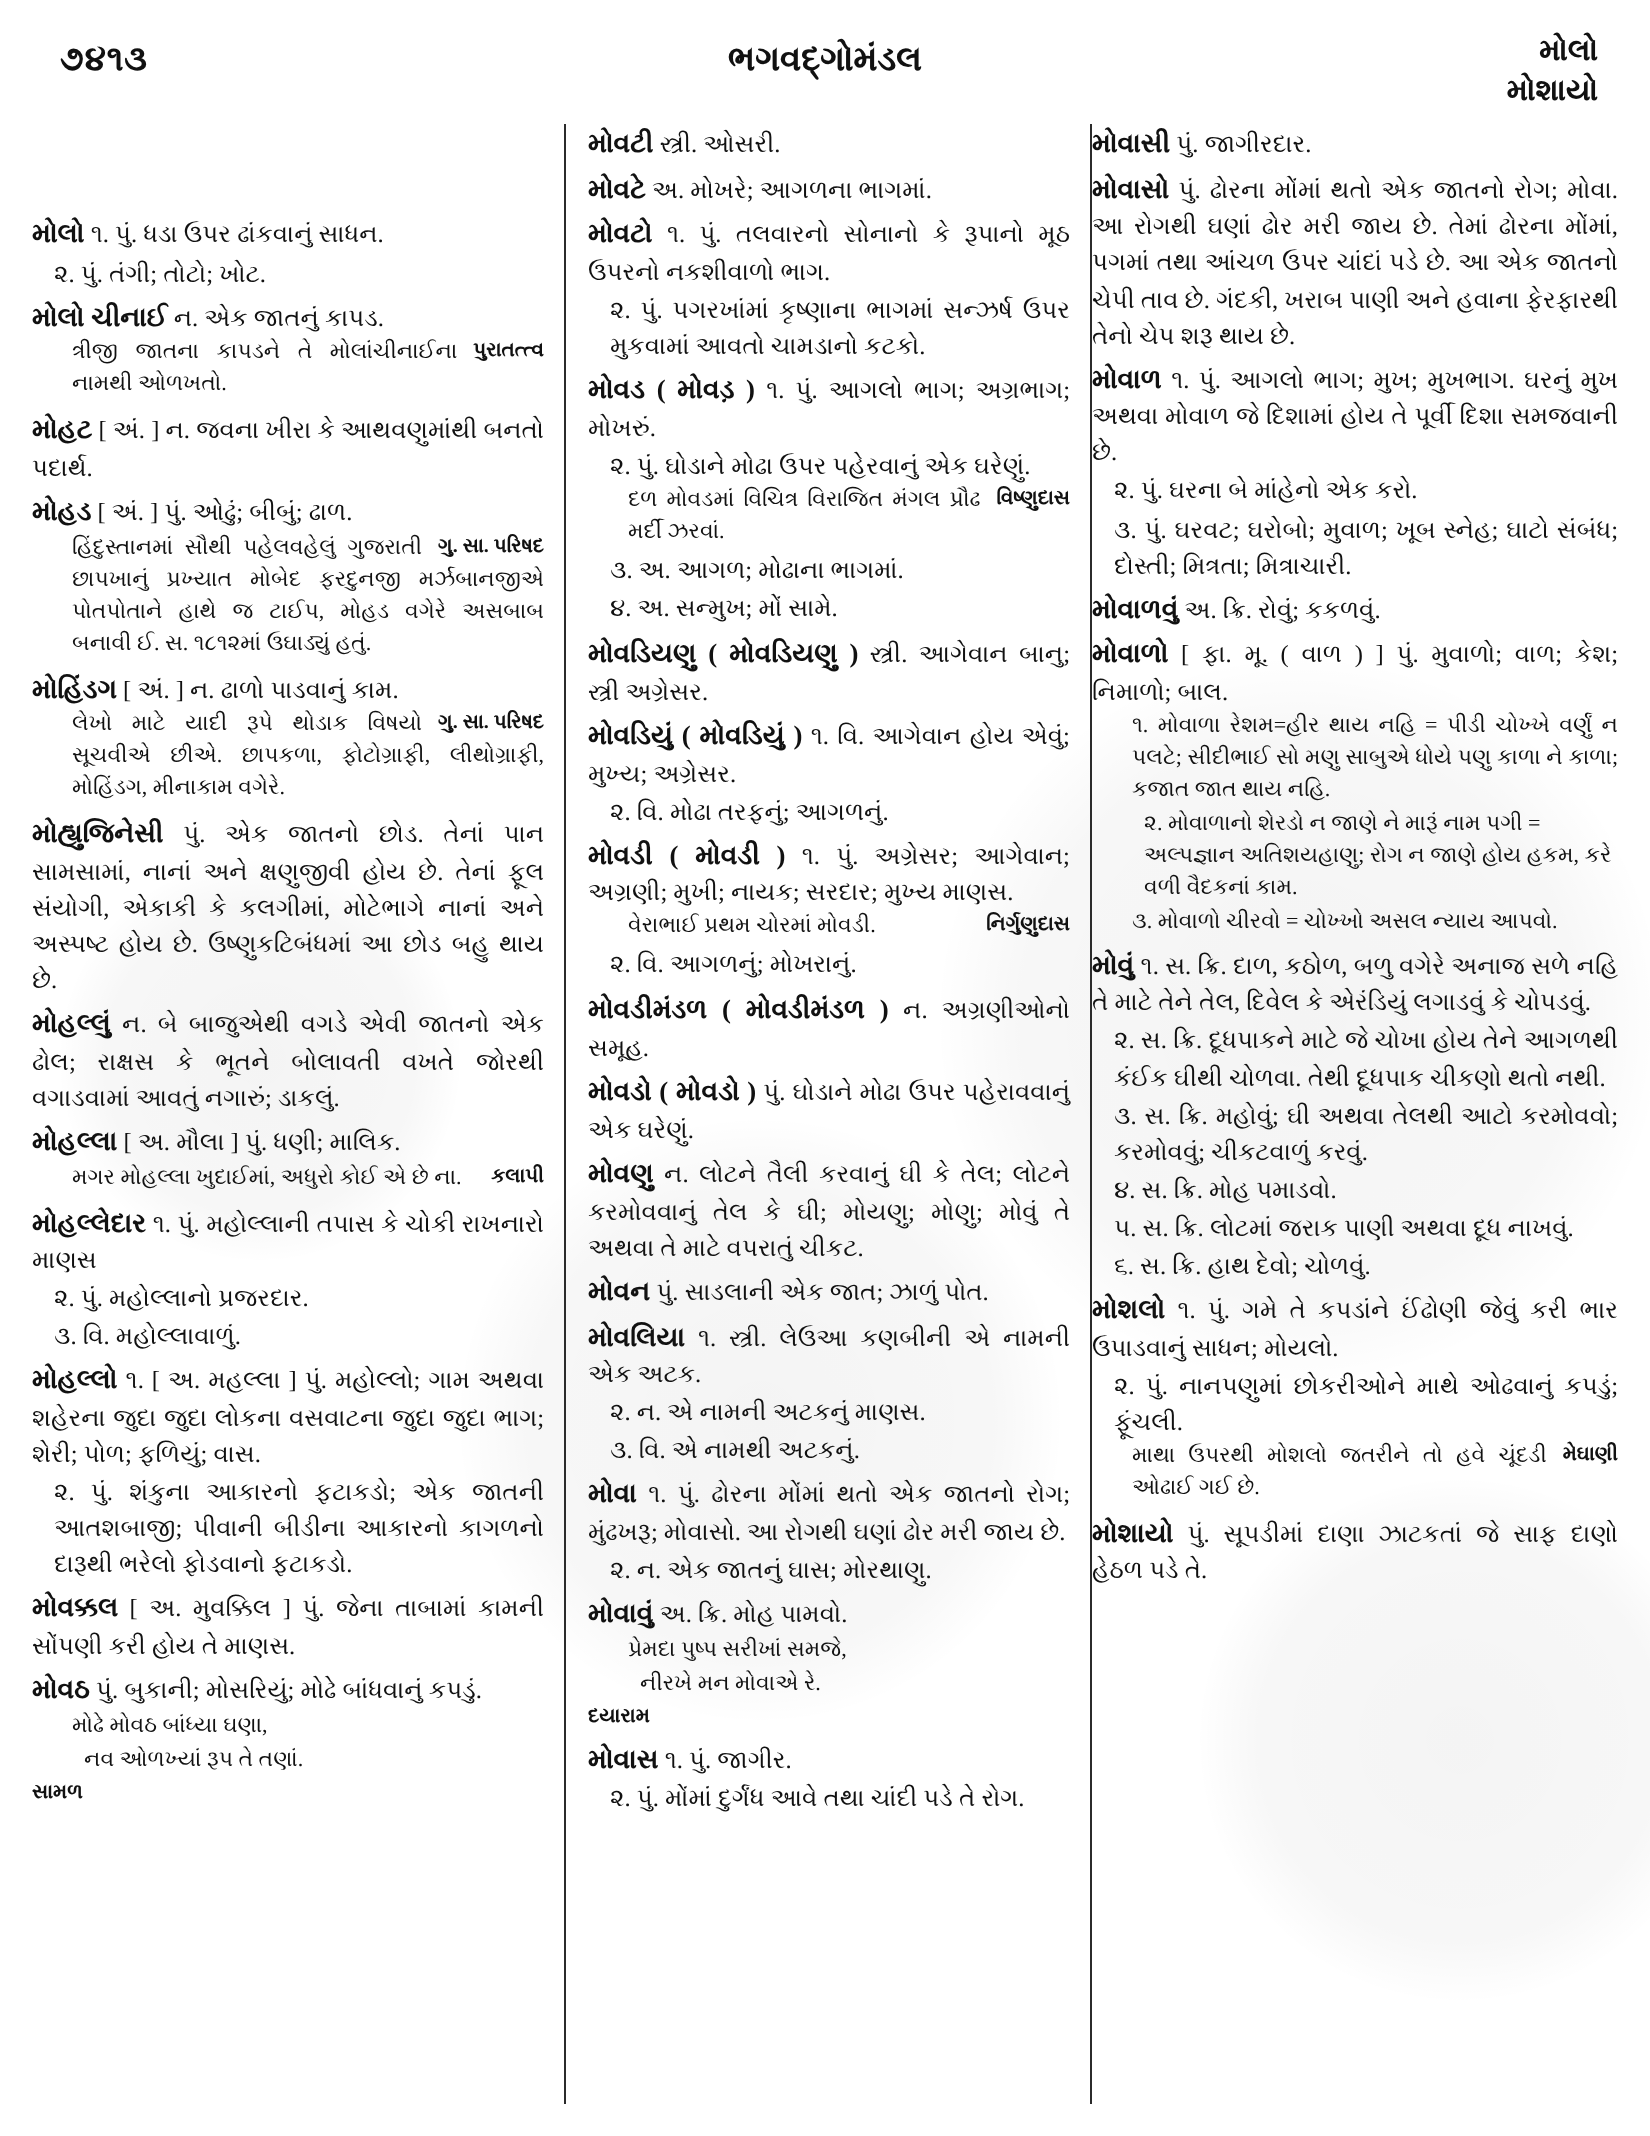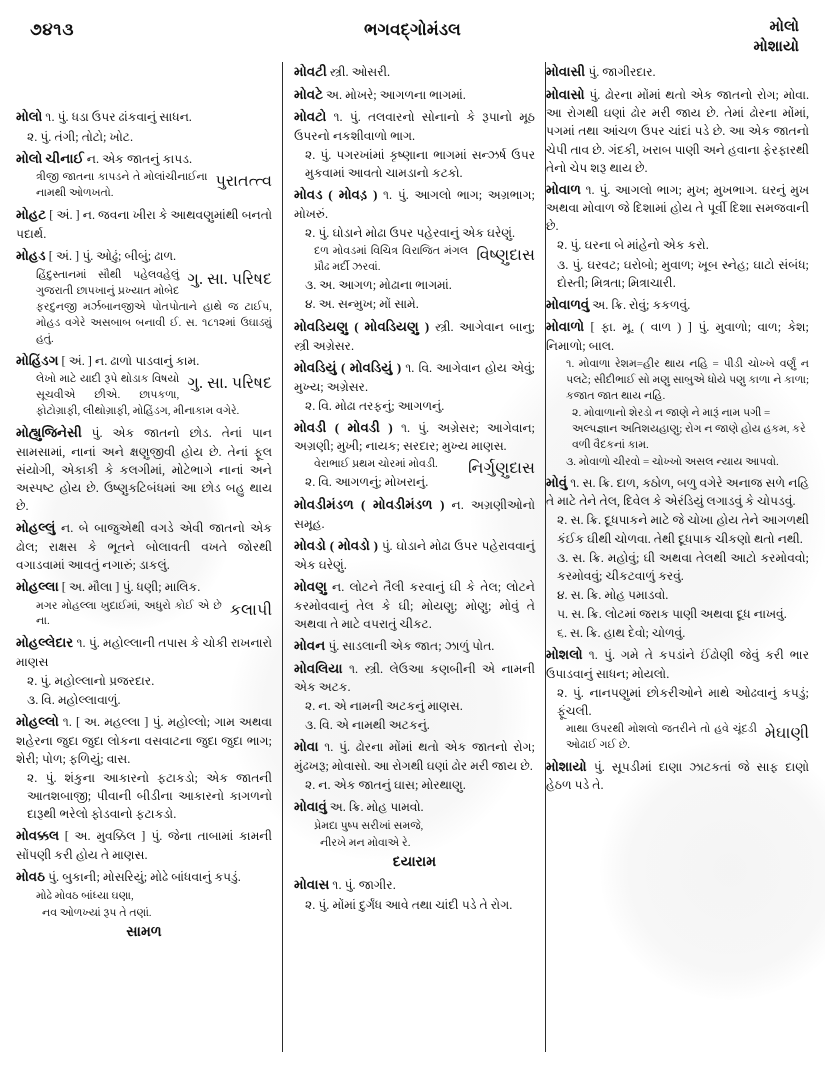--- a/index.html
+++ b/index.html
@@ -105,27 +105,27 @@
   }
   
   .quote {
     font-size: 11px;
     padding-left: 20px;
     line-height: 1.45;
   }
   .quote.verse { padding-left: 26px; }
   .cite {
     float: right;
-    font-size: 16px;
-    font-weight: normal;
+    font-size: 10px;
+    font-weight: bold;
     margin-left: 8px;
   }
   .cite-line {
-    text-align: center;
-    font-size: 14px;
+    text-align: left;
+    font-size: 10px;
     font-weight: bold;
     clear: both;
   }
   .hw {
     font-weight: bold;
     font-size: 13.4px;
   }
   .justify { text-align: justify; text-justify: inter-word; }
   .clearfix::after { content: ""; display: block; clear: both; }
 </style>

